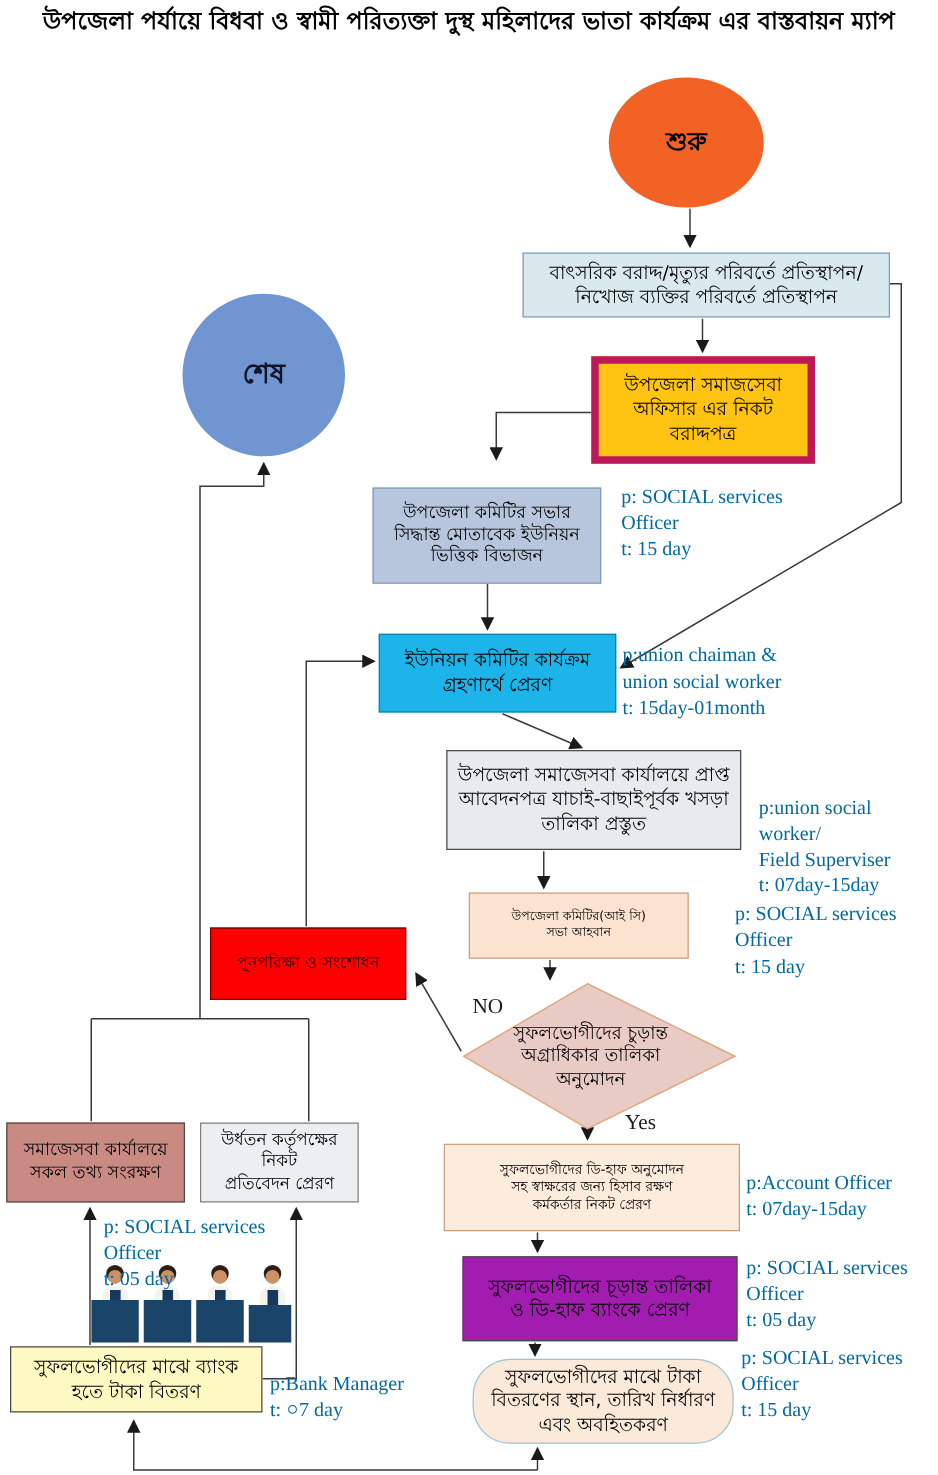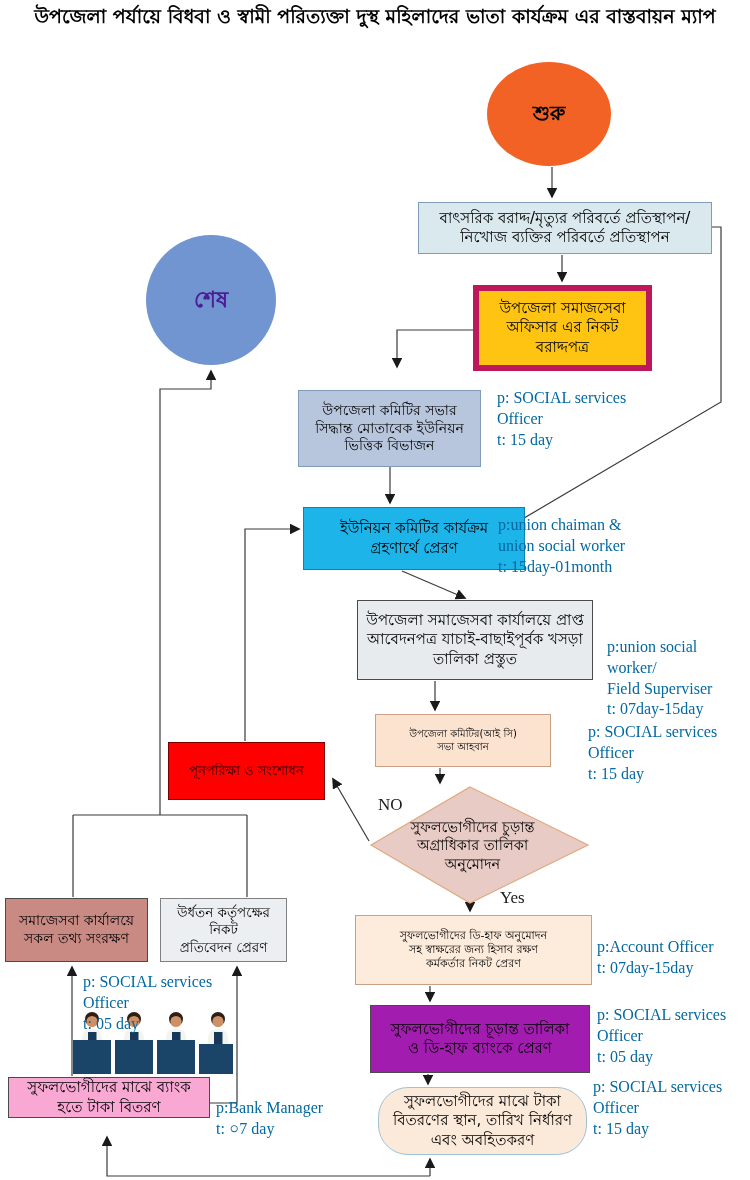--- a/index.html
+++ b/index.html
@@ -75,31 +75,31 @@
       <path d="M247 815 V897"></path>
 
       <path d="M72 1076 V967" marker-end="url(#arr)"></path>
 
       <path d="M210 1103 H237 V967" marker-end="url(#arr)"></path>
     </g>
     <polygon points="470,787 588,845 470,903 371,845" stroke="#e0a87e" stroke-width="1.2" fill="#E9CBC5"></polygon>
   </svg>
 
   <div class="node circle" style="left: 487px; top: 62px; width: 124px; height: 104px; font-size: 20px; background-color: rgb(242, 98, 36);">শুরু</div>
-  <div class="node circle" style="left: 146px; top: 235px; width: 130px; height: 130px; font-size: 22px; color: #4c1d95; background-color: rgb(113, 149, 208);">শেষ</div>
+  <div class="node circle" style="left: 146px; top: 235px; width: 130px; height: 130px; font-size: 22px; color: #0f172a; background-color: rgb(113, 149, 208);">শেষ</div>
 
   <div class="node b-gray" style="left: 418px; top: 202px; width: 294px; height: 52px; font-size: 15px; background-color: rgb(217, 233, 238);">বাৎসরিক বরাদ্দ/মৃত্যুর পরিবর্তে প্রতিস্থাপন/
 নিখোজ ব্যক্তির পরিবর্তে প্রতিস্থাপন</div>
   <div class="node b-orange" style="left: 473px; top: 285px; width: 179px; height: 86px; font-size: 15px; background-color: rgb(255, 196, 18);">উপজেলা সমাজসেবা
 অফিসার এর নিকট
 বরাদ্দপত্র</div>
   <div class="node b-gray" style="left: 298px; top: 371px; width: 183px; height: 77px; font-size: 14px; background-color: rgb(183, 198, 221); margin-top: 19px;">উপজেলা কমিটির সভার
 সিদ্ধান্ত মোতাবেক ইউনিয়ন
 ভিত্তিক বিভাজন</div>
-  <div class="node b-cyan" style="left: 303px; top: 507px; width: 222px; height: 63px; font-size: 15px; background-color: rgb(28, 180, 233);">ইউনিয়ন কমিটির কার্যক্রম
+  <div class="node b-cyan" style="left: 303px; top: 507px; width: 190px; height: 63px; font-size: 15px; background-color: rgb(28, 180, 233);">ইউনিয়ন কমিটির কার্যক্রম
 গ্রহণার্থে প্রেরণ</div>
   <div class="node b-dark" style="left: 357px; top: 600px; width: 236px; height: 80px; font-size: 15px; background-color: rgb(231, 235, 238);">উপজেলা সমাজেসবা কার্যালয়ে প্রাপ্ত
 আবেদনপত্র যাচাই-বাছাইপূর্বক খসড়া
 তালিকা প্রস্তুত</div>
   <div class="node b-tan" style="left: 375px; top: 714px; width: 176px; height: 53px; font-size: 10px; background-color: rgb(251, 227, 208);">উপজেলা কমিটির(আই সি)
 সভা আহবান</div>
   <div class="node b-red" style="left: 168px; top: 742px; width: 157px; height: 58px; font-size: 13px; color: rgb(43, 0, 0); background-color: rgb(254, 0, 0);">পূনপরিক্ষা ও সংশোধন</div>
 
   <div class="node" style="left:385px;top:798px;width:175px;height:95px;font-size:14.5px;background:transparent;">সুফলভোগীদের চুড়ান্ত
 অগ্রাধিকার তালিকা
@@ -112,21 +112,21 @@
 কর্মকর্তার নিকট প্রেরণ</div>
   <div class="node b-dark" style="left: 370px; top: 1005px; width: 220px; height: 68px; font-size: 15px; background-color: #a21caf;">সুফলভোগীদের চূড়ান্ত তালিকা
 ও ডি-হাফ ব্যাংকে প্রেরণ</div>
   <div class="node b-blue" style="left: 378px; top: 1087px; width: 209px; height: 68px; font-size: 15px; background-color: rgb(251, 233, 217); border-radius: 30px;">সুফলভোগীদের মাঝে টাকা
 বিতরণের স্থান, তারিখ নির্ধারণ
 এবং অবহিতকরণ</div>
   <div class="node b-dark" style="left: 5px; top: 898px; width: 143px; height: 64px; font-size: 14px; background-color: rgb(201, 138, 132);">সমাজেসবা কার্যালয়ে
 সকল তথ্য সংরক্ষণ</div>
   <div class="node b-mid" style="left: 160px; top: 898px; width: 127px; height: 64px; font-size: 13.5px; background-color: rgb(236, 239, 241);">উর্ধতন কর্তৃপক্ষের নিকট
 প্রতিবেদন প্রেরণ</div>
-  <div class="node b-dark" style="left: 8px; top: 1077px; width: 202px; height: 41px; font-size: 15px; background-color: #f9a8d4;">সুফলভোগীদের মাঝে ব্যাংক
+  <div class="node b-dark" style="left: 8px; top: 1077px; width: 202px; height: 53px; font-size: 15px; background-color: #fef9c3;">সুফলভোগীদের মাঝে ব্যাংক
 হতে টাকা বিতরণ</div>
 
   <svg style="position:absolute;left:73px;top:1010px;" width="166" height="66" viewBox="0 0 166 66" xmlns="http://www.w3.org/2000/svg">
     <g>
       <g>
         <path d="M9 48 L9 28 Q9 19 19 19 Q29 19 29 28 L29 48 Z" fill="#f4f4ee"></path>
         <circle cx="19" cy="9" r="7" fill="#2e1f16"></circle>
         <circle cx="19" cy="11.5" r="5.6" fill="#ce9065"></circle>
         <rect x="15" y="22" width="8.5" height="12" fill="#16395b"></rect>
         <rect x="0" y="30" width="38" height="34" fill="#1b4568"></rect>

